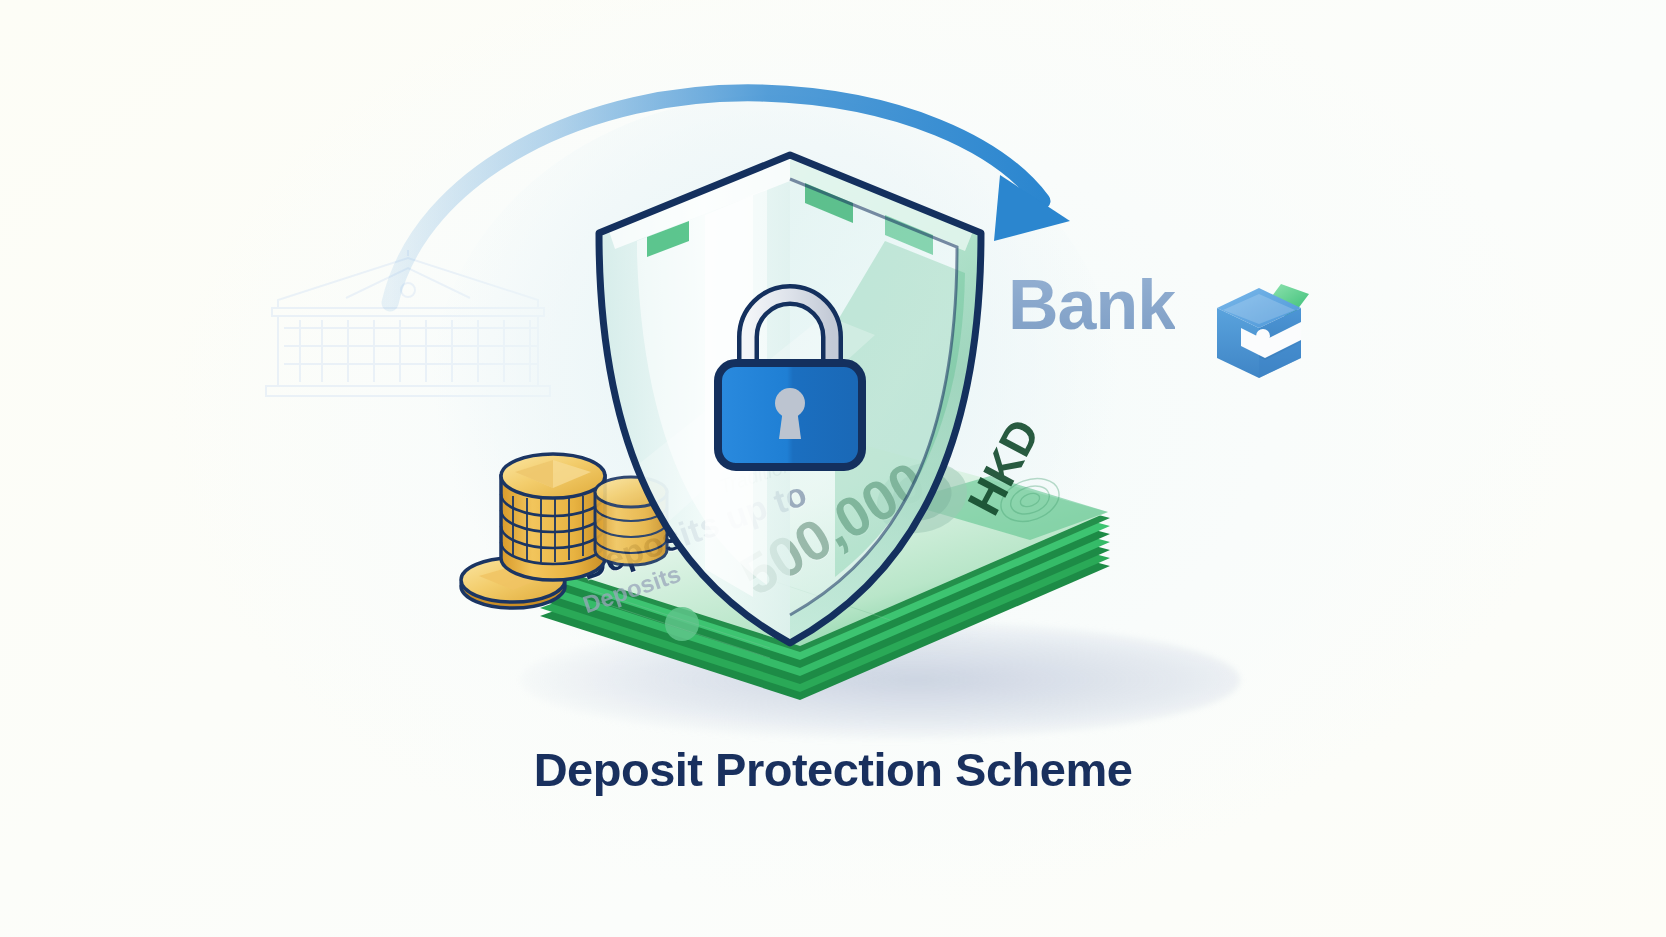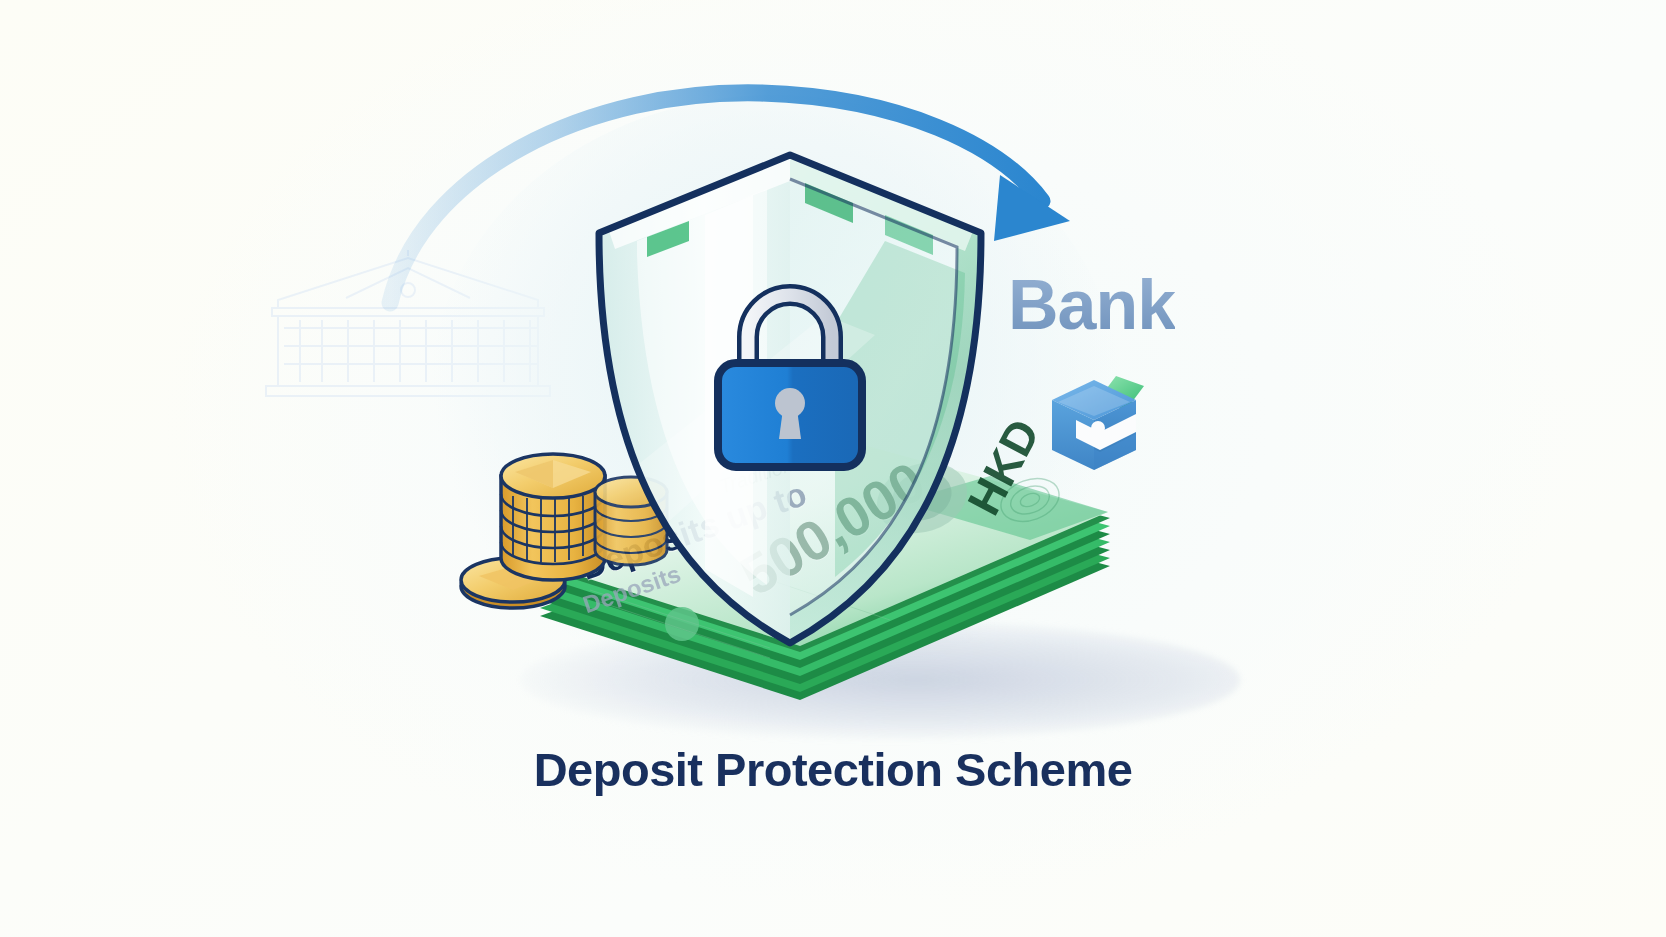--- a/index.html
+++ b/index.html
@@ -75,23 +75,21 @@
     position:absolute;
     left:700px; top:275px;
     width:180px; height:200px;
   }
 
   
   .bank-mark {
     position:absolute;
     left:1008px; top:270px;
     display:flex;
-    align-items:center;
     gap:22px;
-    flex-direction:column;
   }
   .bank-word {
     font-family:"Liberation Sans", sans-serif;
     font-size:70px;
     font-weight:700;
     letter-spacing:-1px;
     color:#7d9ec4;
     background:linear-gradient(180deg,#94b0d2 0%,#7093bd 100%);
     -webkit-background-clip:text;
     background-clip:text;

